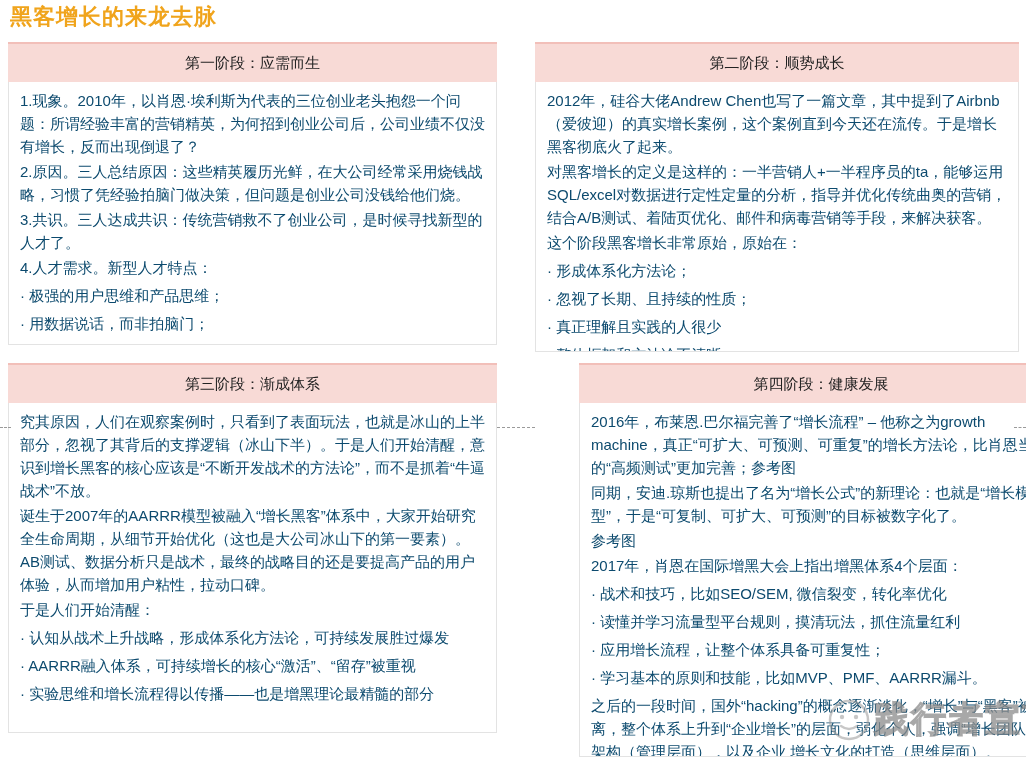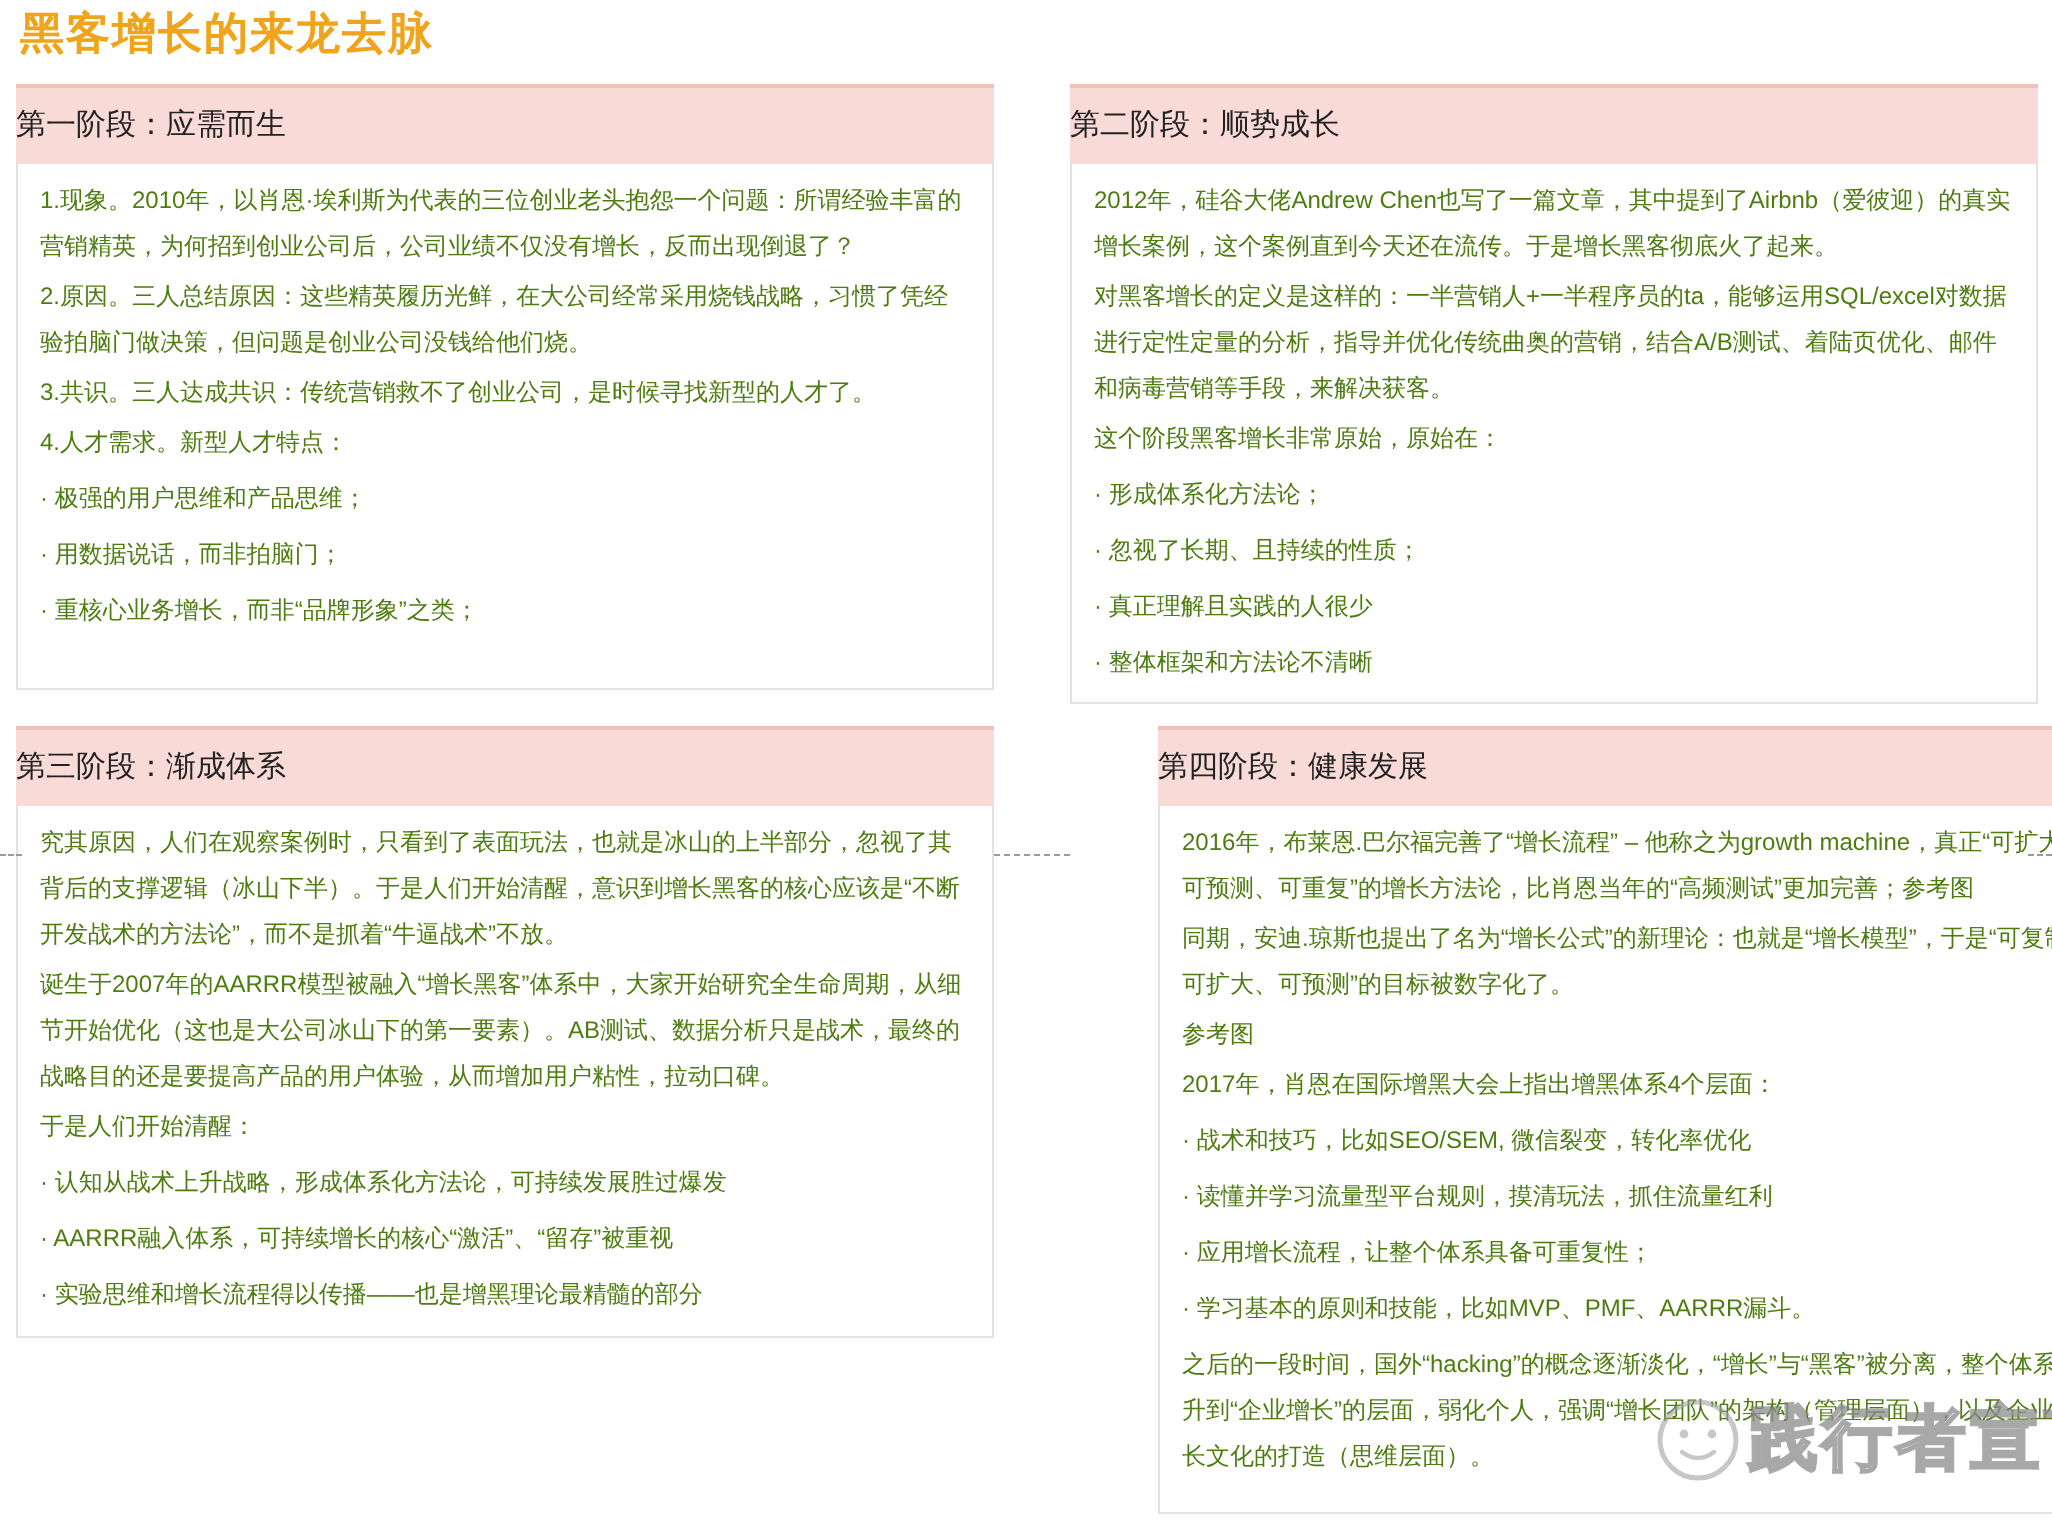--- a/index.html
+++ b/index.html
@@ -1,30 +1,30 @@
 <!DOCTYPE html>
 <html><head>
 <meta charset="utf-8">
 <style>
   html,body{margin:0;padding:0;}
   body{font-family:"Liberation Sans","DejaVu Sans",sans-serif;background:#ffffff;}
   .page{position:relative;width:1026px;height:764px;background:#ffffff;overflow:hidden;}
   .title{position:absolute;left:10px;top:2px;margin:0;font-size:22px;font-weight:800;
          color:#F0A41C;letter-spacing:1px;text-align:right;}
   .quad{position:absolute;background:#ffffff;}
-  .quad-header{height:38px;line-height:38px;background:#F8DAD6;
+  .quad-header{height:38px;line-height:38px;text-align:center;background:#F8DAD6;
                border-top:2px solid #F2BFB9;color:#222222;font-size:15px;font-weight:400;}
   .quad-body{border:1px solid #E3E3E3;border-top:none;background:#ffffff;
-             padding:7px 11px 8px 11px;color:#4d7c0f;font-size:12px;line-height:23px;
+             padding:7px 11px 8px 11px;color:#0c4a6e;font-size:15px;line-height:23px;
              height:calc(100% - 40px);box-sizing:border-box;overflow:hidden;}
   .quad-body p{margin:0 0 2px 0;}
   .quad-body p.li{margin:5px 0 5px 0;}
   .q1{left:8px;top:42px;width:489px;height:303px;}
   .q2{left:535px;top:42px;width:484px;height:310px;}
-  .q3{left:8px;top:363px;width:489px;height:306px;}
+  .q3{left:8px;top:363px;width:489px;height:370px;}
   .q4{left:535px;top:363px;width:484px;height:394px;padding-left:44px;}
   .dash{position:absolute;top:427px;border-top:1px dashed #9a9a9a;height:0;}
   .dash-left{left:0;width:11px;}
   .dash-center{left:497px;width:38px;}
   .dash-right{left:1014px;width:12px;}
   .watermark{position:absolute;left:828px;top:696px;display:flex;align-items:center;
              gap:4px;pointer-events:none;}
   .wm-logo{width:42px;height:42px;flex:0 0 auto;opacity:0.55;}
   .wm-text{font-size:35px;font-weight:700;letter-spacing:2px;white-space:nowrap;
            color:rgba(235,235,235,0.35);-webkit-text-stroke:1.4px rgba(125,125,125,0.65);}

